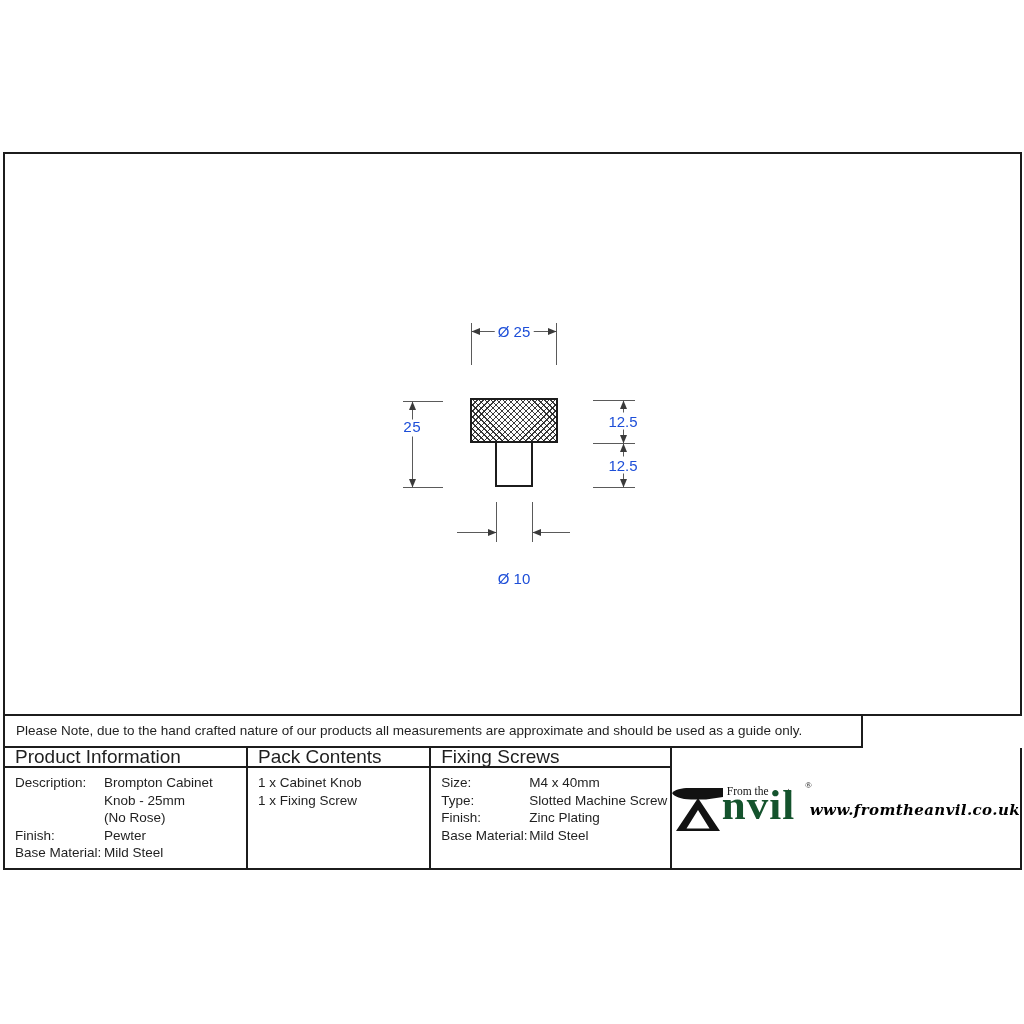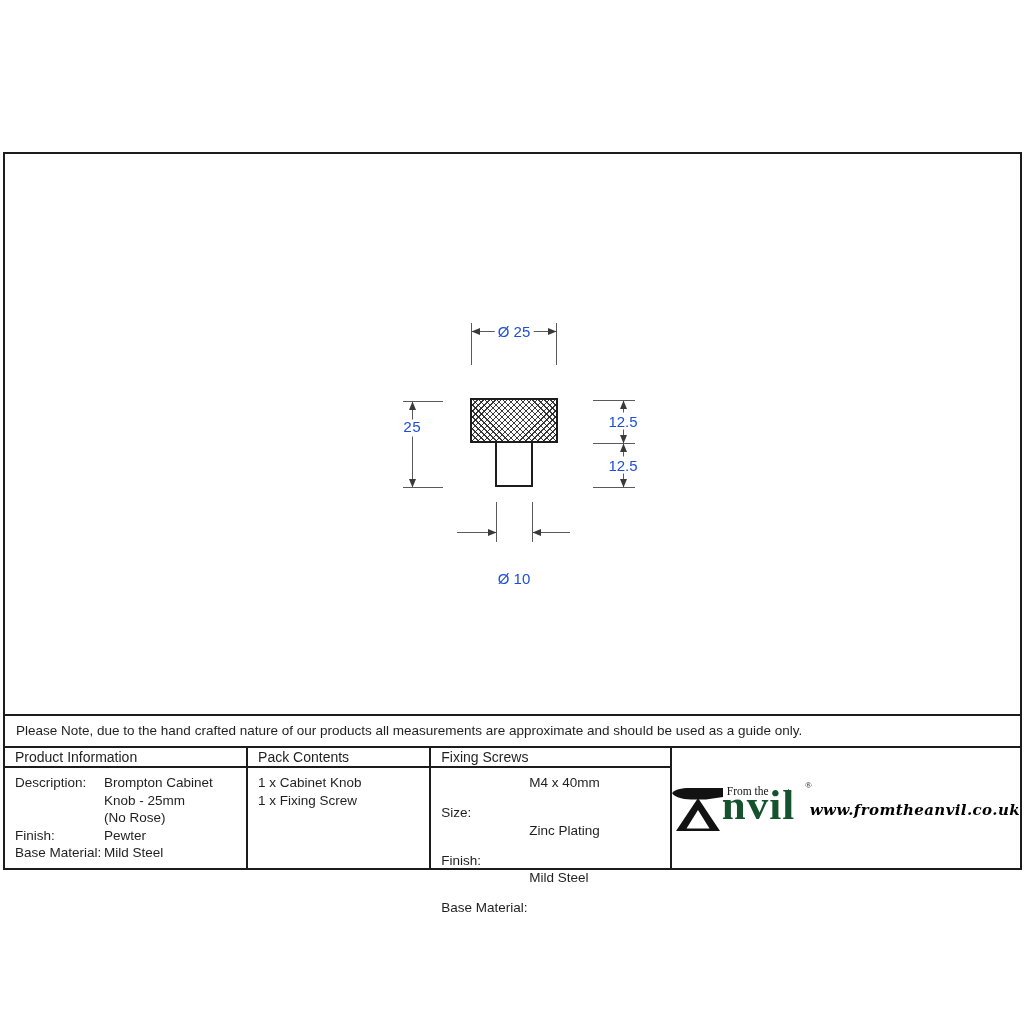--- a/index.html
+++ b/index.html
@@ -15,39 +15,39 @@
     border:2px solid #1c1c1c; background-color:#fff;
     background-image:
       repeating-linear-gradient(45deg,  rgba(25,25,25,.85) 0 1px, transparent 1px 4.2px),
       repeating-linear-gradient(-45deg, rgba(25,25,25,.85) 0 1px, transparent 1px 4.2px); }
   .knob-stem { position:absolute; left:490px; top:289px; width:38px; height:44px;
     border:2px solid #1c1c1c; border-top:none; background:#fff; }
   .dim-label { position:absolute; transform:translate(-50%,-50%);
     background:#fff; padding:0 3px; font-size:15px; color:#1d4ed8; white-space:nowrap; }
 
   
-  .note-row { width:1019px; height:32px; border:2px solid #1c1c1c; border-top:none;
+  .note-row { width:860px; height:32px; border:2px solid #1c1c1c; border-top:none;
     line-height:29px; padding-left:11px; font-size:13.5px; }
 
   
   .spec-table { display:flex; width:1019px; height:122px;
     border:2px solid #1c1c1c; border-top:none; }
   .spec-col { height:100%; }
   .spec-col.bordered { border-right:2px solid #1c1c1c; }
   .col-product { width:288px; }
   .col-pack    { width:217px; }
   .col-screws  { width:285px; }
   .col-brand   { flex:1; display:flex; flex-direction:row;
     align-items:center; justify-content:center; }
   .col-header { height:20px; border-bottom:2px solid #1c1c1c;
-    line-height:18px; padding-left:10px; font-size:14px; }
+    line-height:18px; padding-left:10px; font-size:19px; }
   .col-body { padding:6px 0 0 10px; font-size:13.5px; line-height:17.5px; }
   .kv-row { display:flex; }
   .kv-row .k { width:89px; flex:0 0 89px; }
-  .col-screws .kv-row .k { width:88px; flex:0 0 88px;margin-top:30px; }
+  .col-screws .kv-row .k { width:88px; flex:0 0 88px; }
   .pack-item { display:block; }
 
   
   .logo-box { position:relative; width:138px; height:48px; }
   .anvil-svg { position:absolute; left:0; top:3px; }
   .logo-name { position:absolute; left:50px; top:-3px;
     font-family:"Liberation Serif", serif; font-weight:700; font-size:43px;
     line-height:48px; letter-spacing:1px; color:#14532d; }
   .logo-prefix { position:absolute; left:55px; top:1px;
     font-family:"Liberation Serif", serif; font-size:11.5px; color:#121212; }
@@ -147,20 +147,24 @@
     </div>
 
     <div class="spec-col bordered col-screws">
       <div class="col-header">Fixing Screws</div>
       <div class="col-body">
         <div class="kv-row">
           <span class="k">Size:</span>
           <span class="v">M4 x 40mm</span>
         </div>
         <div class="kv-row">
+          <span class="k">Type:</span>
+          <span class="v">Slotted Machine Screw</span>
+        </div>
+        <div class="kv-row">
           <span class="k">Finish:</span>
           <span class="v">Zinc Plating</span>
         </div>
         <div class="kv-row">
           <span class="k">Base Material:</span>
           <span class="v">Mild Steel</span>
         </div>
       </div>
     </div>
 

